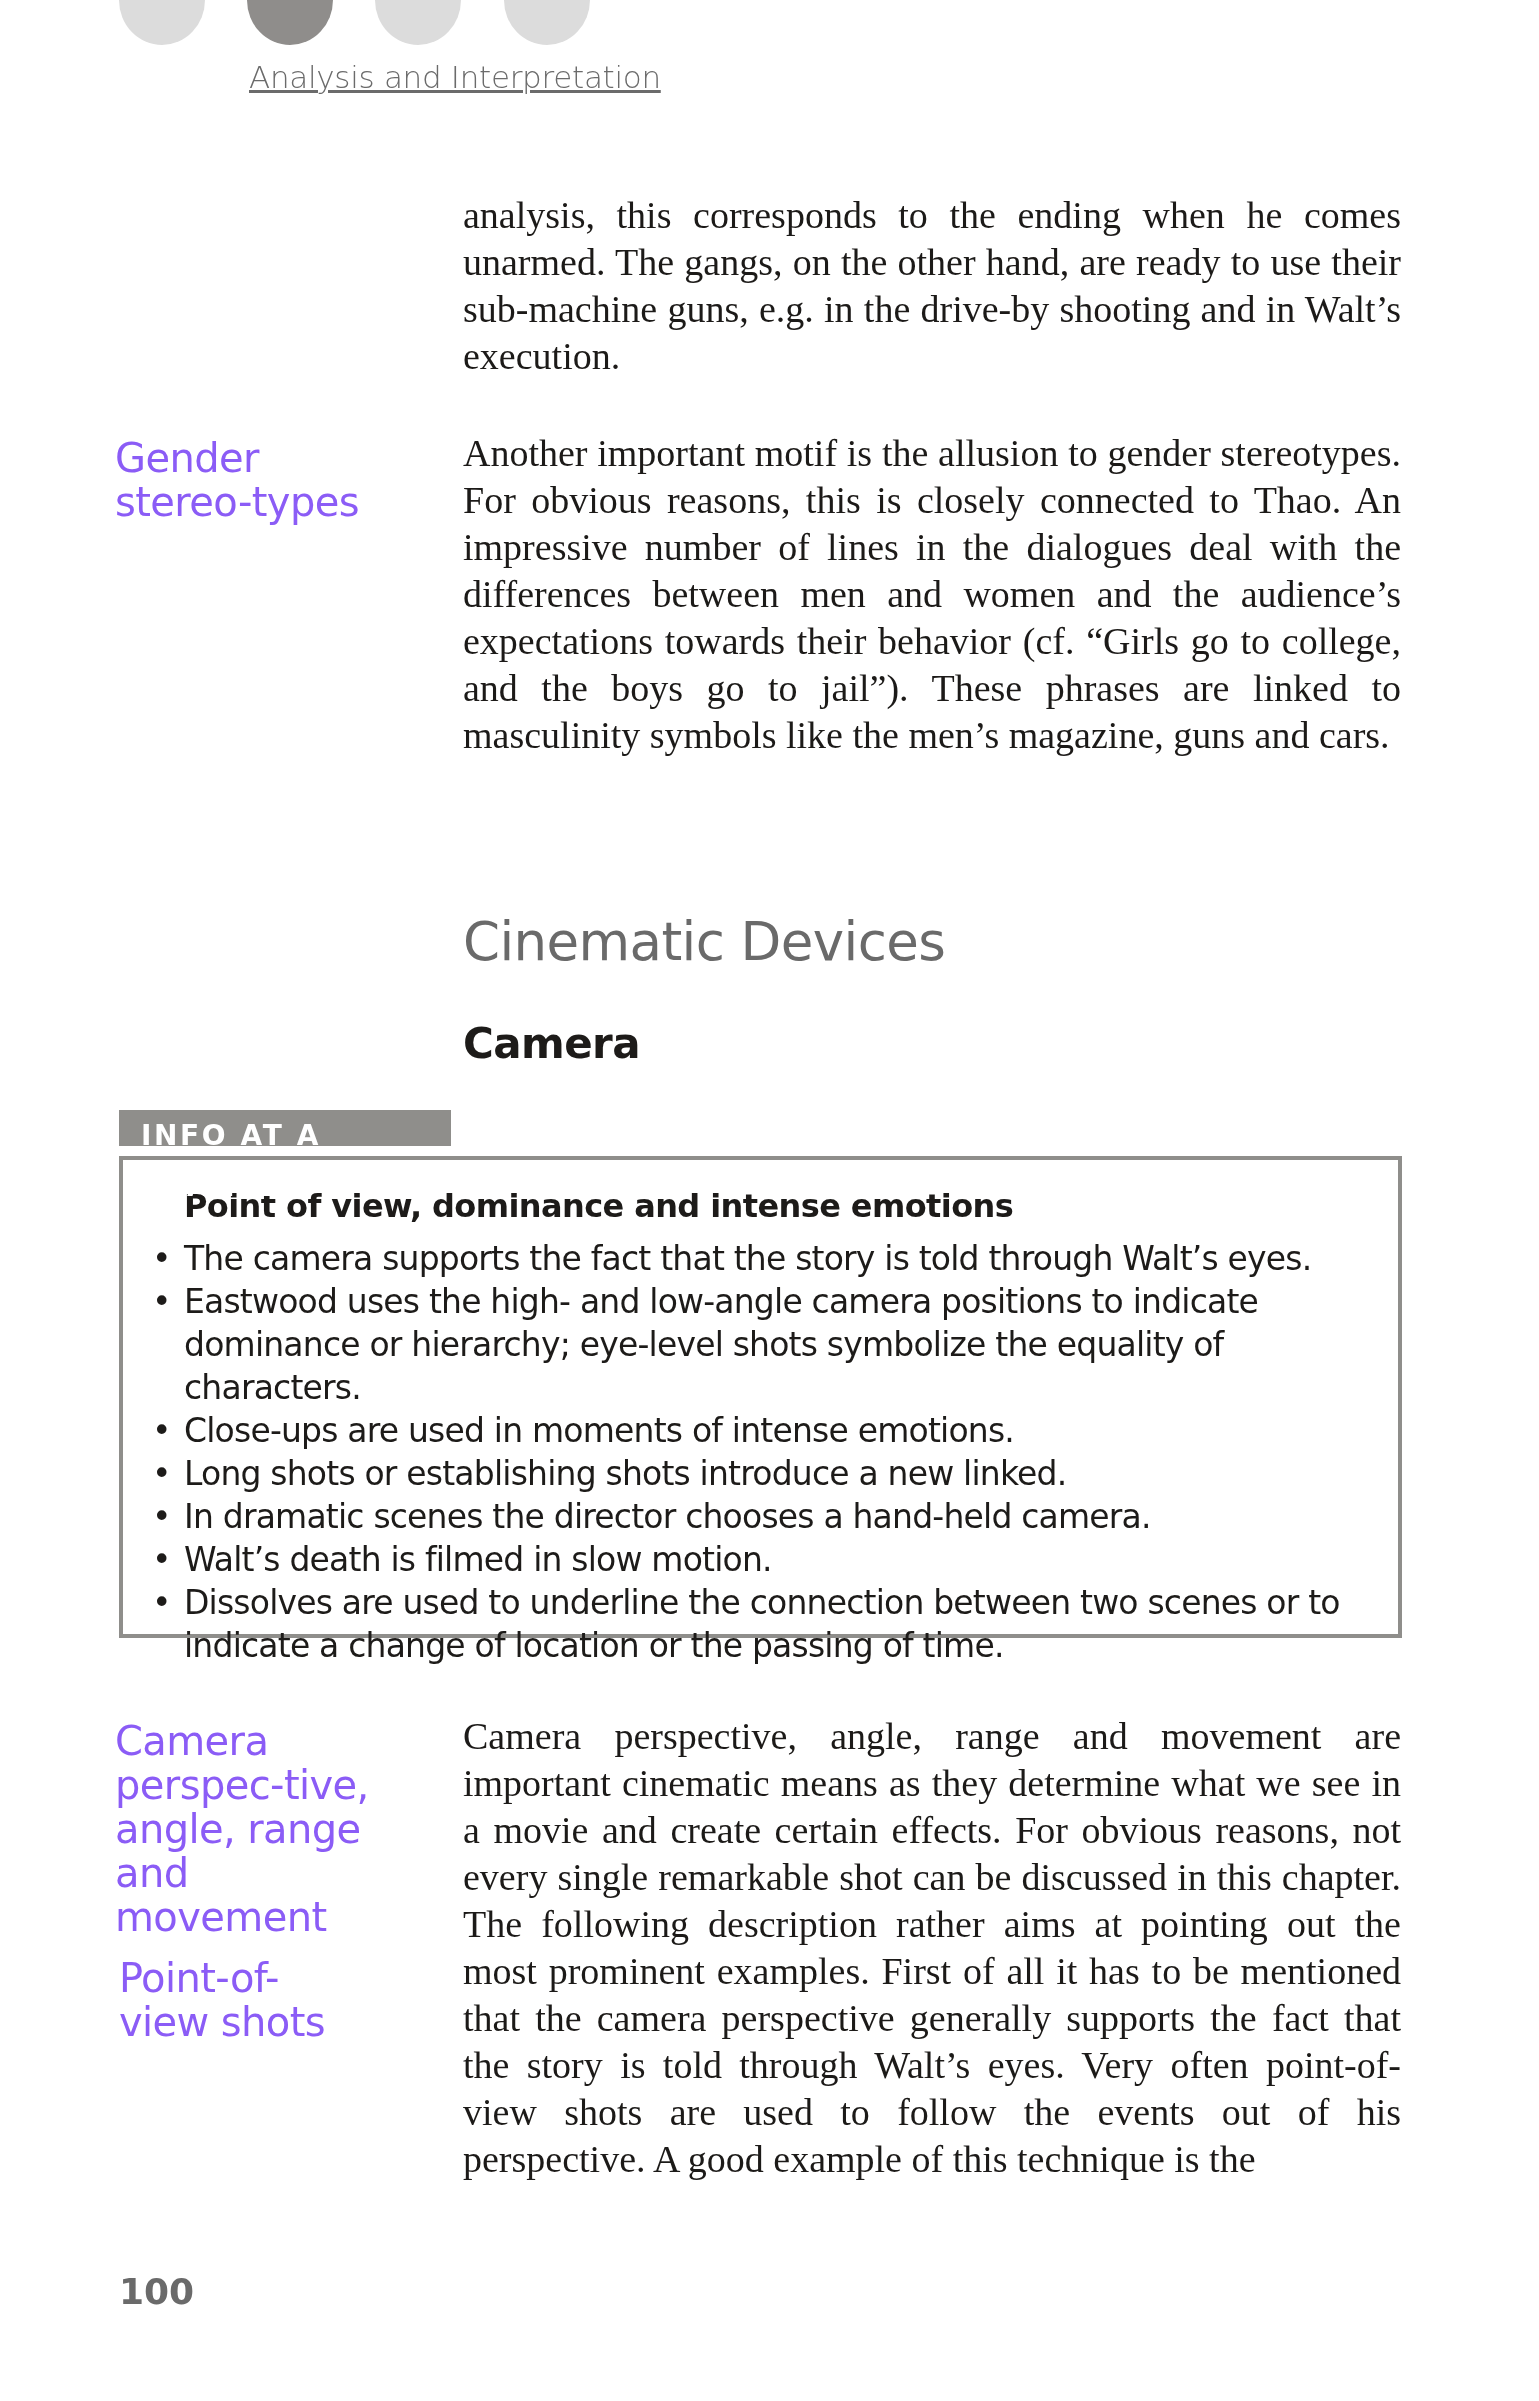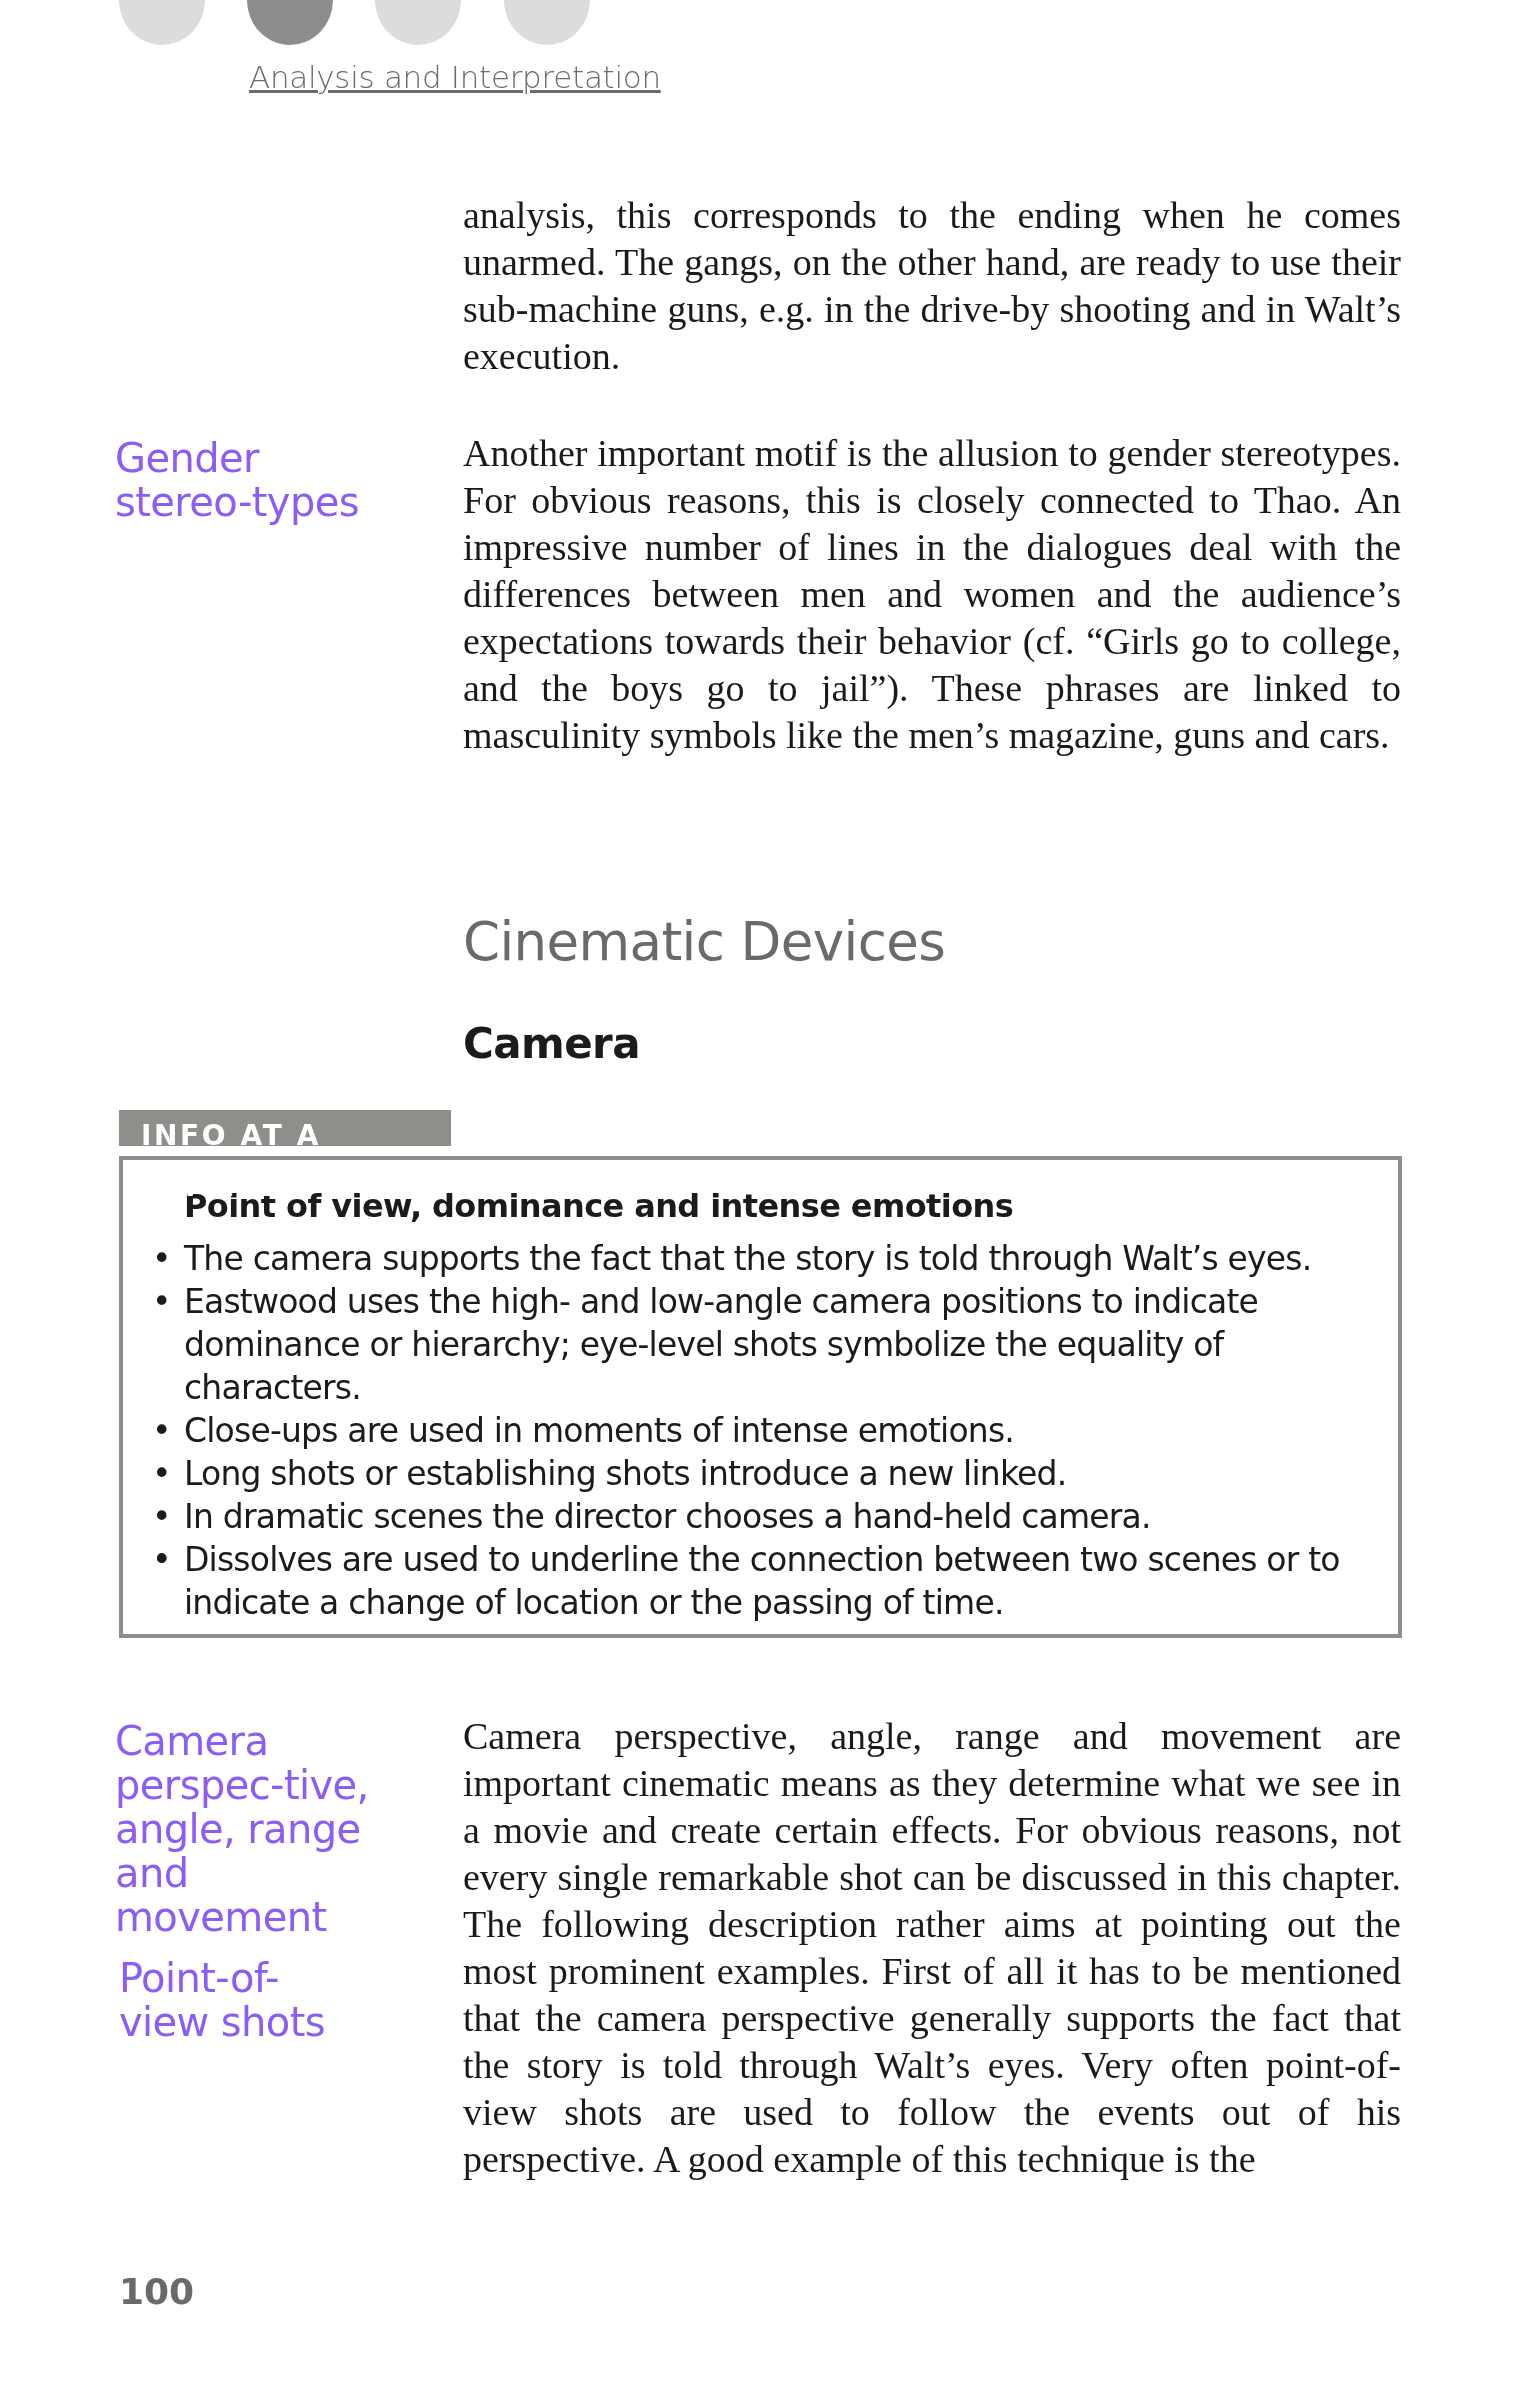--- a/index.html
+++ b/index.html
@@ -50,21 +50,21 @@
 <div id="subsection-title">Camera</div>
 
 <div id="info-box">
   <div id="info-heading">Point of view, dominance and intense emotions</div>
   <ul id="info-list">
     <li><span class="bullet">•</span><span>The camera supports the fact that the story is told through Walt’s eyes.</span></li>
     <li><span class="bullet">•</span><span>Eastwood uses the high- and low-angle camera positions to indicate dominance or hierarchy; eye-level shots symbolize the equality of characters.</span></li>
     <li><span class="bullet">•</span><span>Close-ups are used in moments of intense emotions.</span></li>
     <li><span class="bullet">•</span><span>Long shots or establishing shots introduce a new linked.</span></li>
     <li><span class="bullet">•</span><span>In dramatic scenes the director chooses a hand-held camera.</span></li>
-    <li><span class="bullet">•</span></li>
+    <li><span class="bullet">•</span><span>Walt’s death is filmed in slow motion.</span></li>
     <li><span class="bullet">•</span><span>Dissolves are used to underline the connection between two scenes or to indicate a change of location or the passing of time.</span></li>
   </ul>
 </div>
 <div id="info-tab">INFO AT A GLANCE</div>
 
 <div class="margin-note" style="top:1719px; width:269px;">Camera perspec-tive, angle, range and movement</div>
 <div class="margin-note" style="top:1956px; width:231px; left:119px;">Point-of-view shots</div>
 <div class="body-text" style="top:1713px">
   <p>Camera perspective, angle, range and movement are important cinematic means as they determine what we see in a movie and create certain effects. For obvious reasons, not every single remarkable shot can be discussed in this chapter. The following description rather aims at pointing out the most prominent examples. First of all it has to be mentioned that the camera perspective generally supports the fact that the story is told through Walt’s eyes. Very often point-of-view shots are used to follow the events out of his perspective. A good example of this technique is the</p>
 </div>

